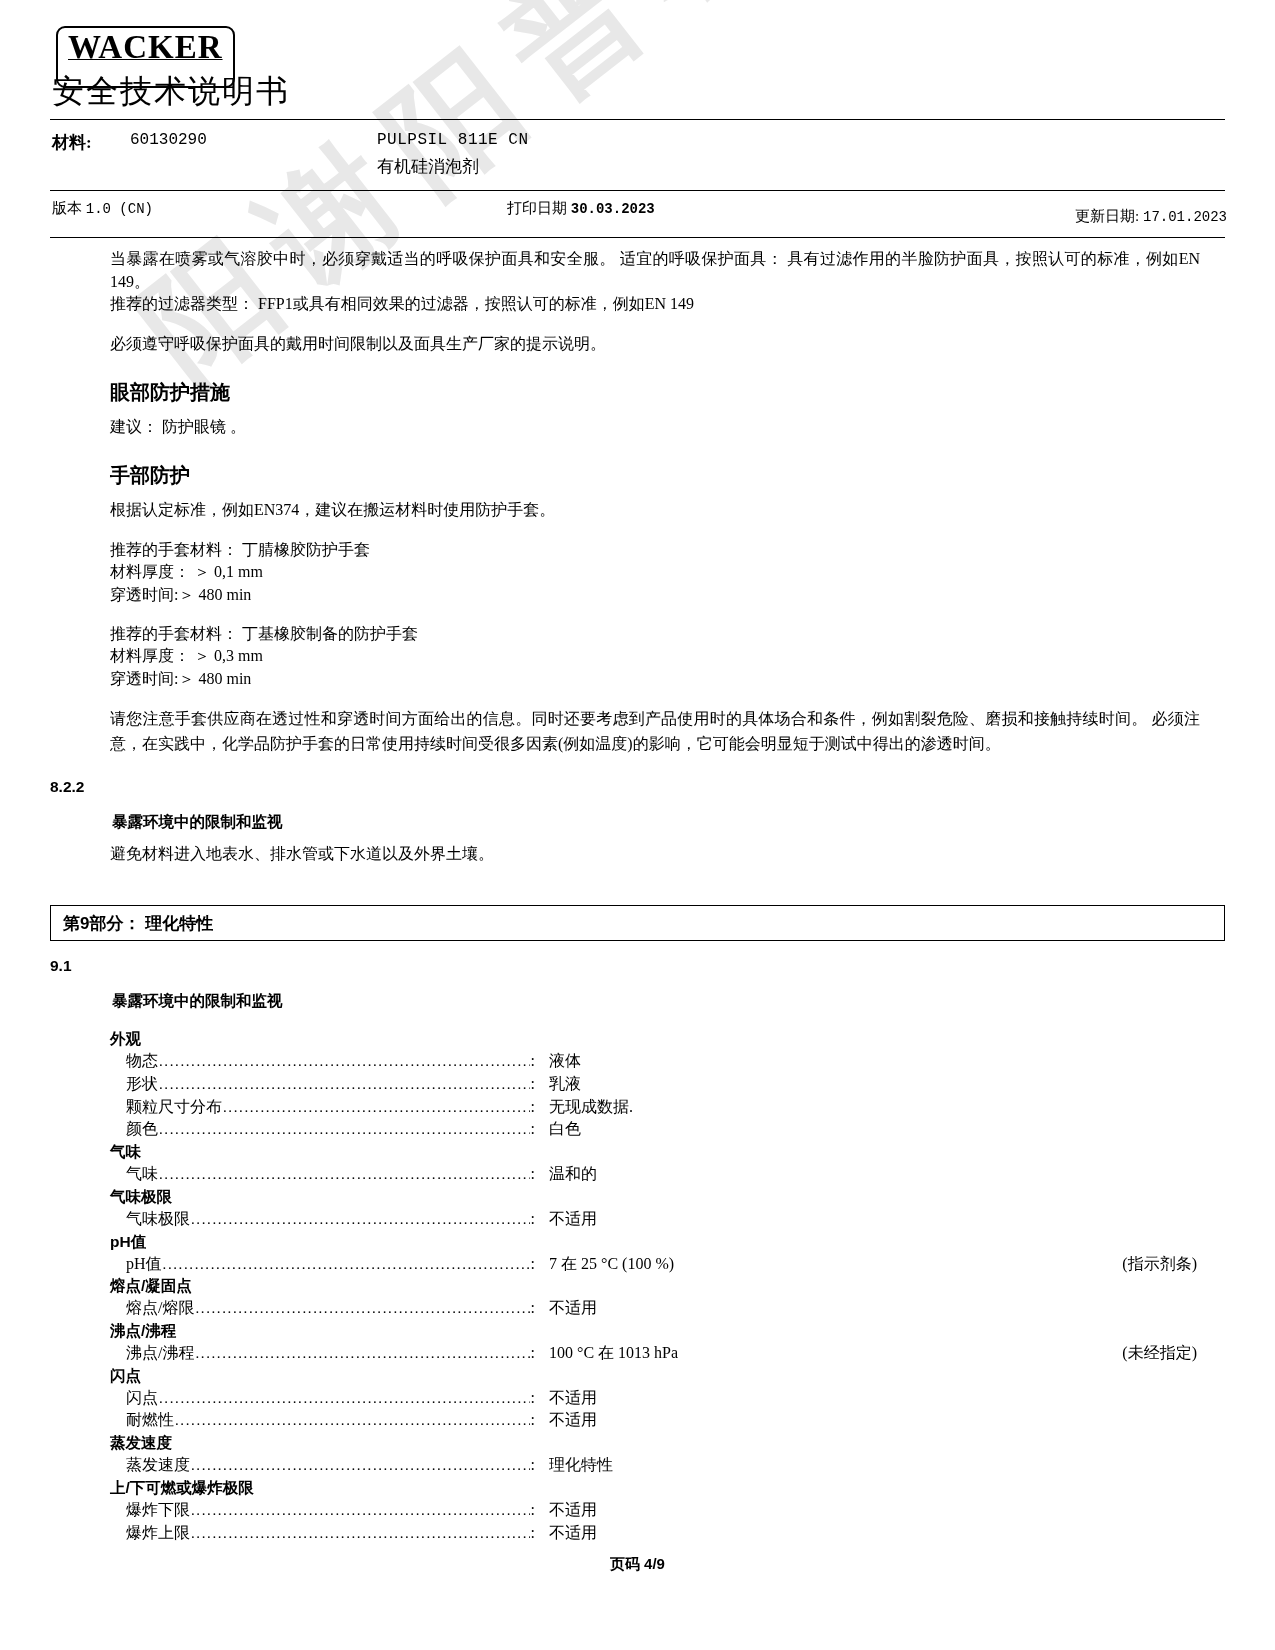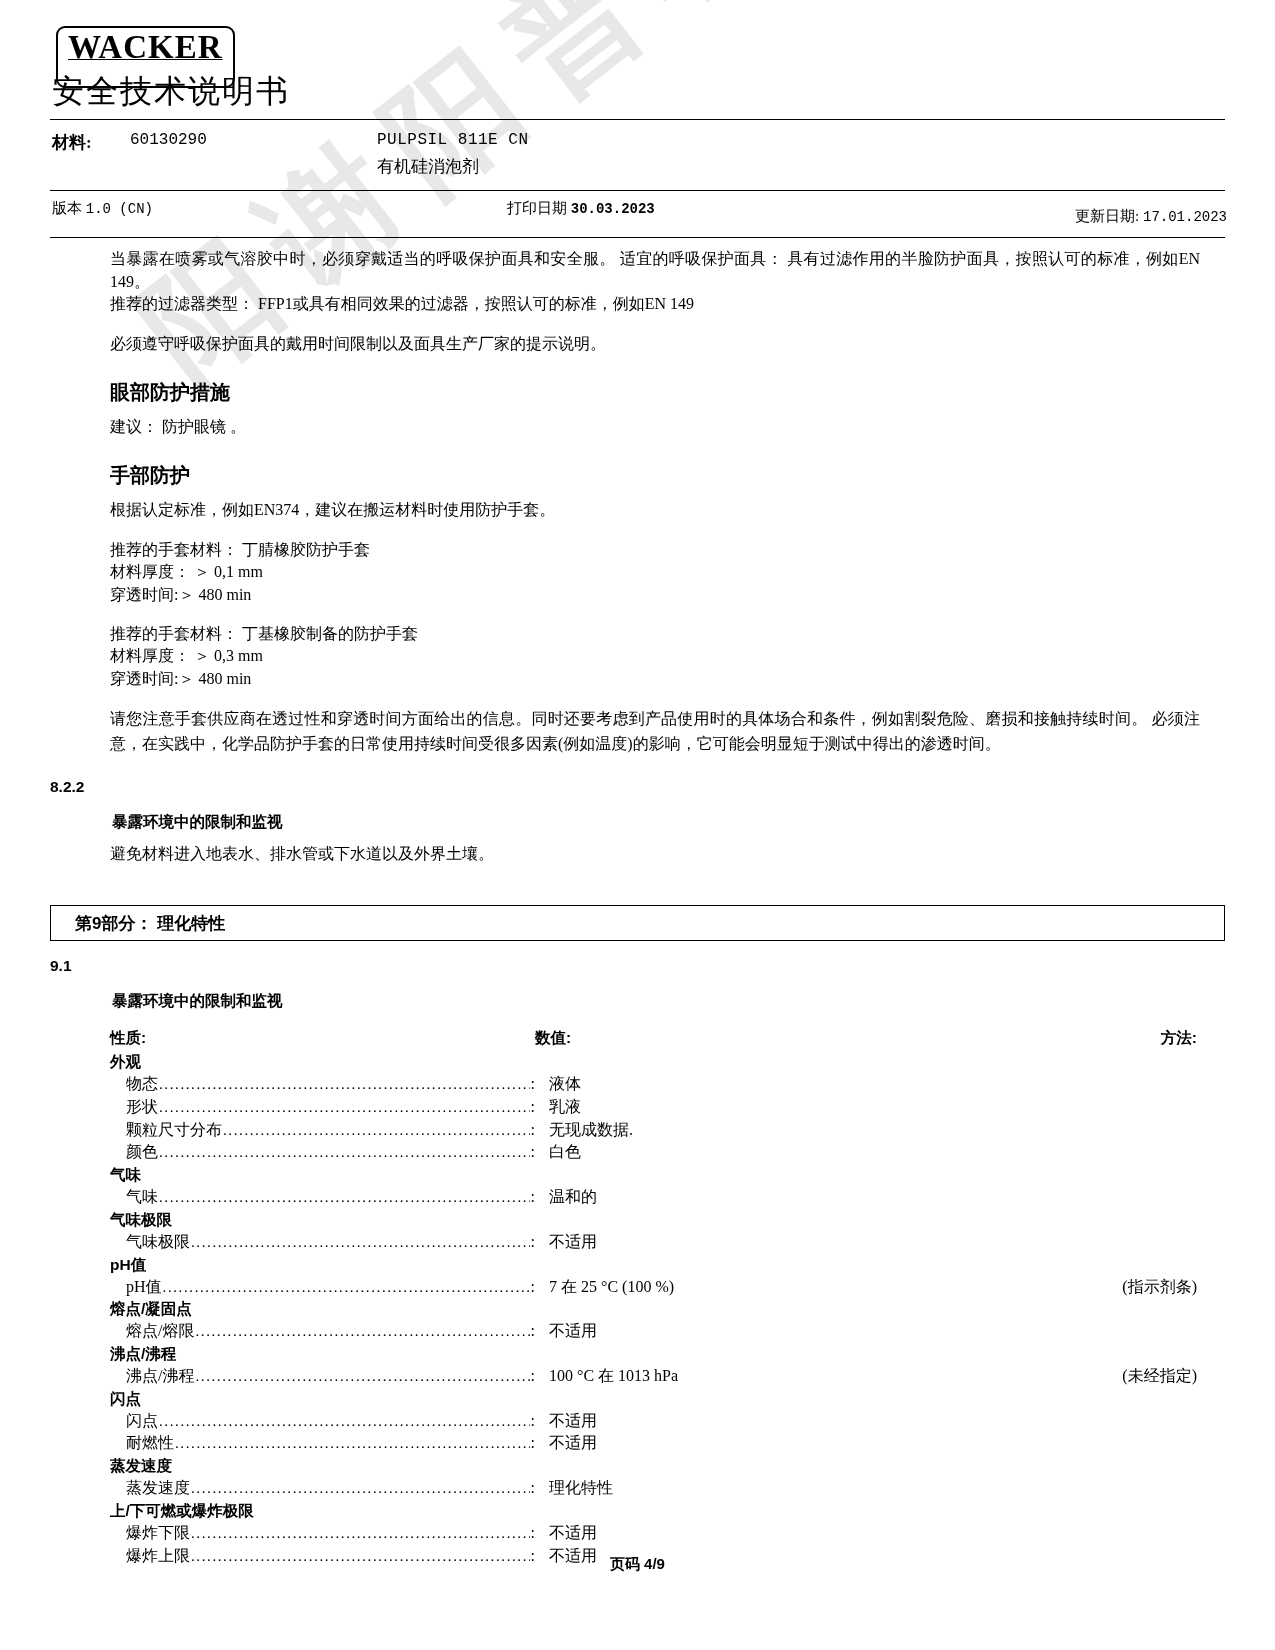--- a/index.html
+++ b/index.html
@@ -179,21 +179,21 @@
     margin-top: 34px;
   }
 
   
   .section-banner {
     margin: 0 50px 0 50px;
     border: 1.8px solid #000;
     height: 34px;
     display: flex;
     align-items: center;
-    padding-left: 24px;
+    padding-left: 12px;
     font-family: "Liberation Sans", sans-serif;
     font-weight: bold;
     font-size: 17px;
     text-align: right;
   }
 
   
   .prop-table {
     padding-left: 110px;
     padding-right: 60px;
@@ -360,25 +360,20 @@
 
       <div class="gap-m"></div>
       <div class="numhead">
         <span class="num">9.1</span>
         <span class="txt">暴露环境中的限制和监视</span>
       </div>
 
       <div class="gap-m"></div>
 
       <div class="prop-table">
-        <div class="prop-head">
-          <div class="col-prop">性质:</div>
-          <div class="col-val">数值:</div>
-          <div class="col-meth">方法:</div>
-        </div>
         <div id="prop-body">
             <div class="grp">外观</div>
             <div class="prow">
               <div class="pname">
                 <span class="lbl">物态</span>
                 <span class="dots">........................................................................................................................</span>
                 <span class="colon">:</span>
               </div>
               <div class="pval">液体</div>
               <div class="pmeth"></div>

